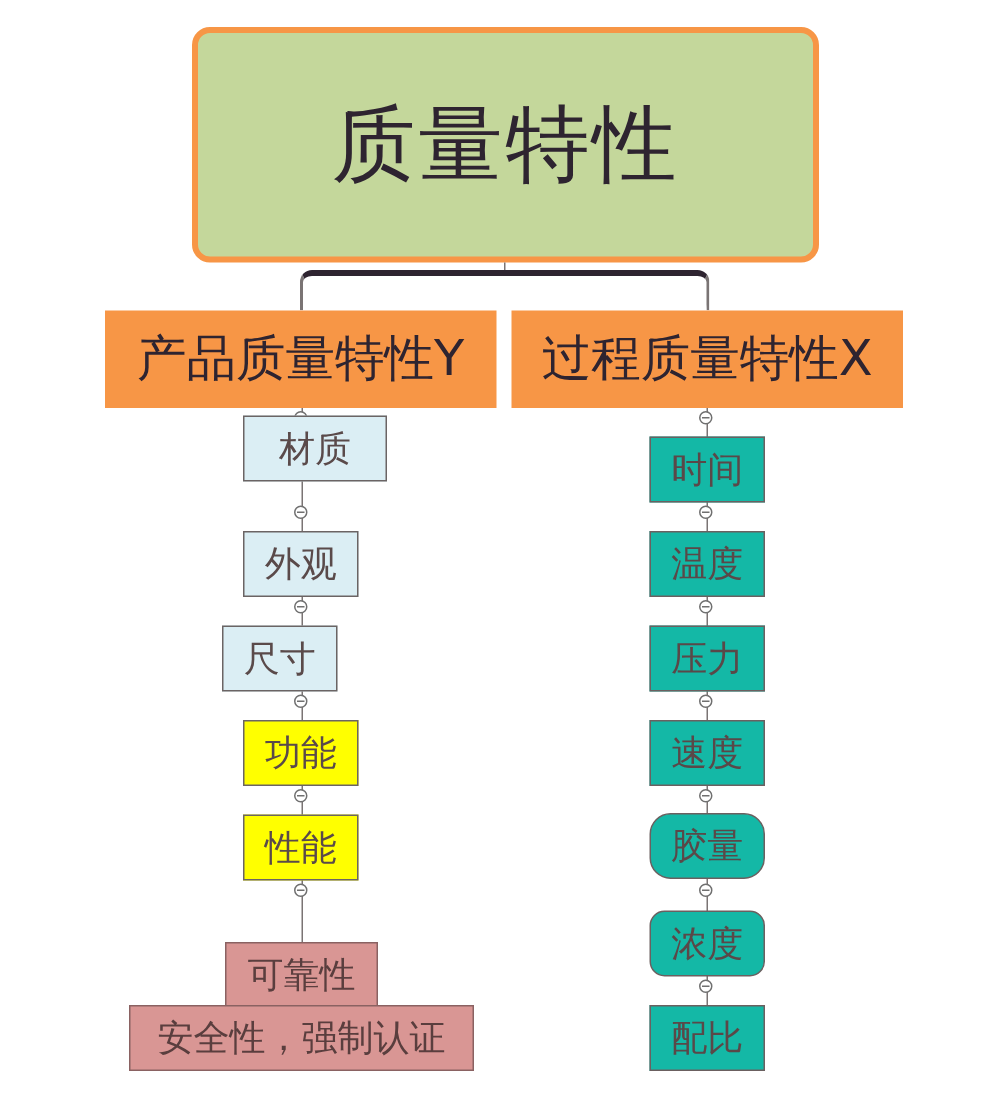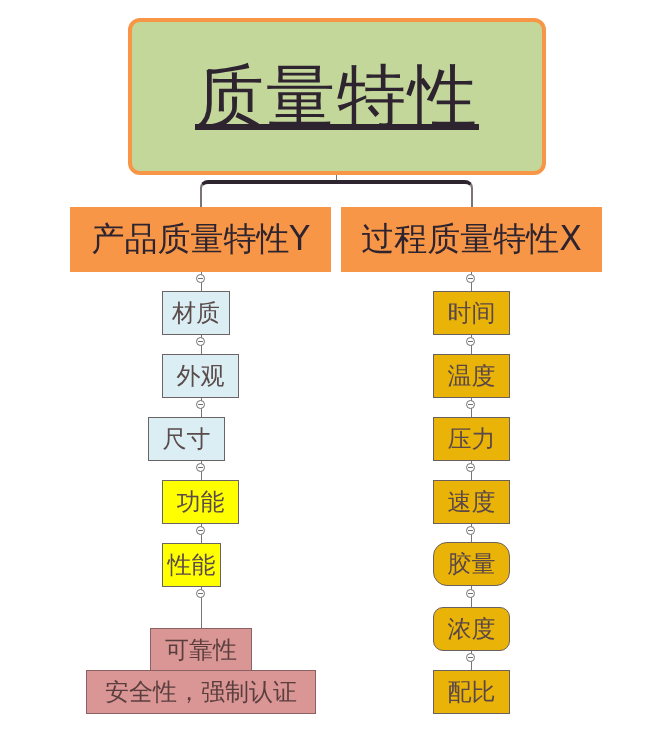--- a/index.html
+++ b/index.html
@@ -1,29 +1,29 @@
 <!DOCTYPE html>
 <html><head>
 <meta charset="utf-8">
 <style>
   html, body { margin:0; padding:0; background:#ffffff; }
   body { width:666px; height:746px; position:relative; overflow:hidden;
          font-family: "DejaVu Sans", "Liberation Sans", sans-serif; color:#3a2e36; }
   .abs { position:absolute; box-sizing:border-box; }
   .root { left:128px; top:18px; width:418px; height:157px; background:#c4d79b;
           border:4px solid #f79646; border-radius:12px; display:flex; align-items:center;
-          justify-content:center; font-size:69px; color:#2e2430; letter-spacing:2px;text-decoration:underline; }
+          justify-content:center; font-size:56px; color:#2e2430; letter-spacing:2px; }
   .branch { top:207px; height:65px; background:#f79646; display:flex; align-items:center;
             justify-content:center; font-size:33px; color:#2e2430; }
   .node { height:44px; display:flex; align-items:center; justify-content:center;
           font-size:24px; border:1.5px solid #6b6464; color:#5a4a4a; }
   .blue { background:#dbeef4; }
   .yellow { background:#ffff00; color:#5a4a4a; }
   .pink { background:#d99694; border-color:#8a6262; color:#5a3e3e; }
-  .beige { background:#eab308; border-color:#6b6060; color:#5a4848;text-align:center; }
+  .beige { background:#14b8a6; border-color:#6b6060; color:#5a4848;text-align:center; }
   .vline { width:1px; background:#7a7474; }
   .collapse { width:9px; height:9px; border:1px solid #707070; border-radius:50%;
               background:#fff; display:flex; align-items:center; justify-content:center; }
   .collapse::after { content:""; width:5px; height:1px; background:#707070; }
 </style>
 </head>
 <body>
 
 <div class="abs root">
   <span>质量特性</span>
@@ -51,33 +51,33 @@
 <div class="abs collapse" style="left:196px;top:653px;"></div>
 
 <div class="abs collapse" style="left:466px;top:274px;"></div>
 <div class="abs collapse" style="left:466px;top:337px;"></div>
 <div class="abs collapse" style="left:466px;top:400px;"></div>
 <div class="abs collapse" style="left:466px;top:463px;"></div>
 <div class="abs collapse" style="left:466px;top:526px;"></div>
 <div class="abs collapse" style="left:466px;top:589px;"></div>
 <div class="abs collapse" style="left:466px;top:653px;"></div>
 
-<div class="abs node blue" style="left:162px;top:291px;width:68px;">
+<div class="abs node blue" style="left:162px;top:277px;width:96px;">
   <span>材质</span>
 </div>
 <div class="abs node blue" style="left:162px;top:354px;width:77px;">
   <span>外观</span>
 </div>
 <div class="abs node blue" style="left:148px;top:417px;width:77px;">
   <span>尺寸</span>
 </div>
 <div class="abs node yellow" style="left:162px;top:480px;width:77px;">
   <span>功能</span>
 </div>
-<div class="abs node yellow" style="left:162px;top:543px;width:59px;">
+<div class="abs node yellow" style="left:162px;top:543px;width:77px;">
   <span>性能</span>
 </div>
 <div class="abs node pink" style="left:150px;top:628px;width:102px;">
   <span>可靠性</span>
 </div>
 <div class="abs node pink" style="left:86px;top:670px;width:230px;">
   <span>安全性，强制认证</span>
 </div>
 
 <div class="abs node beige" style="left:433px;top:291px;width:77px;">

